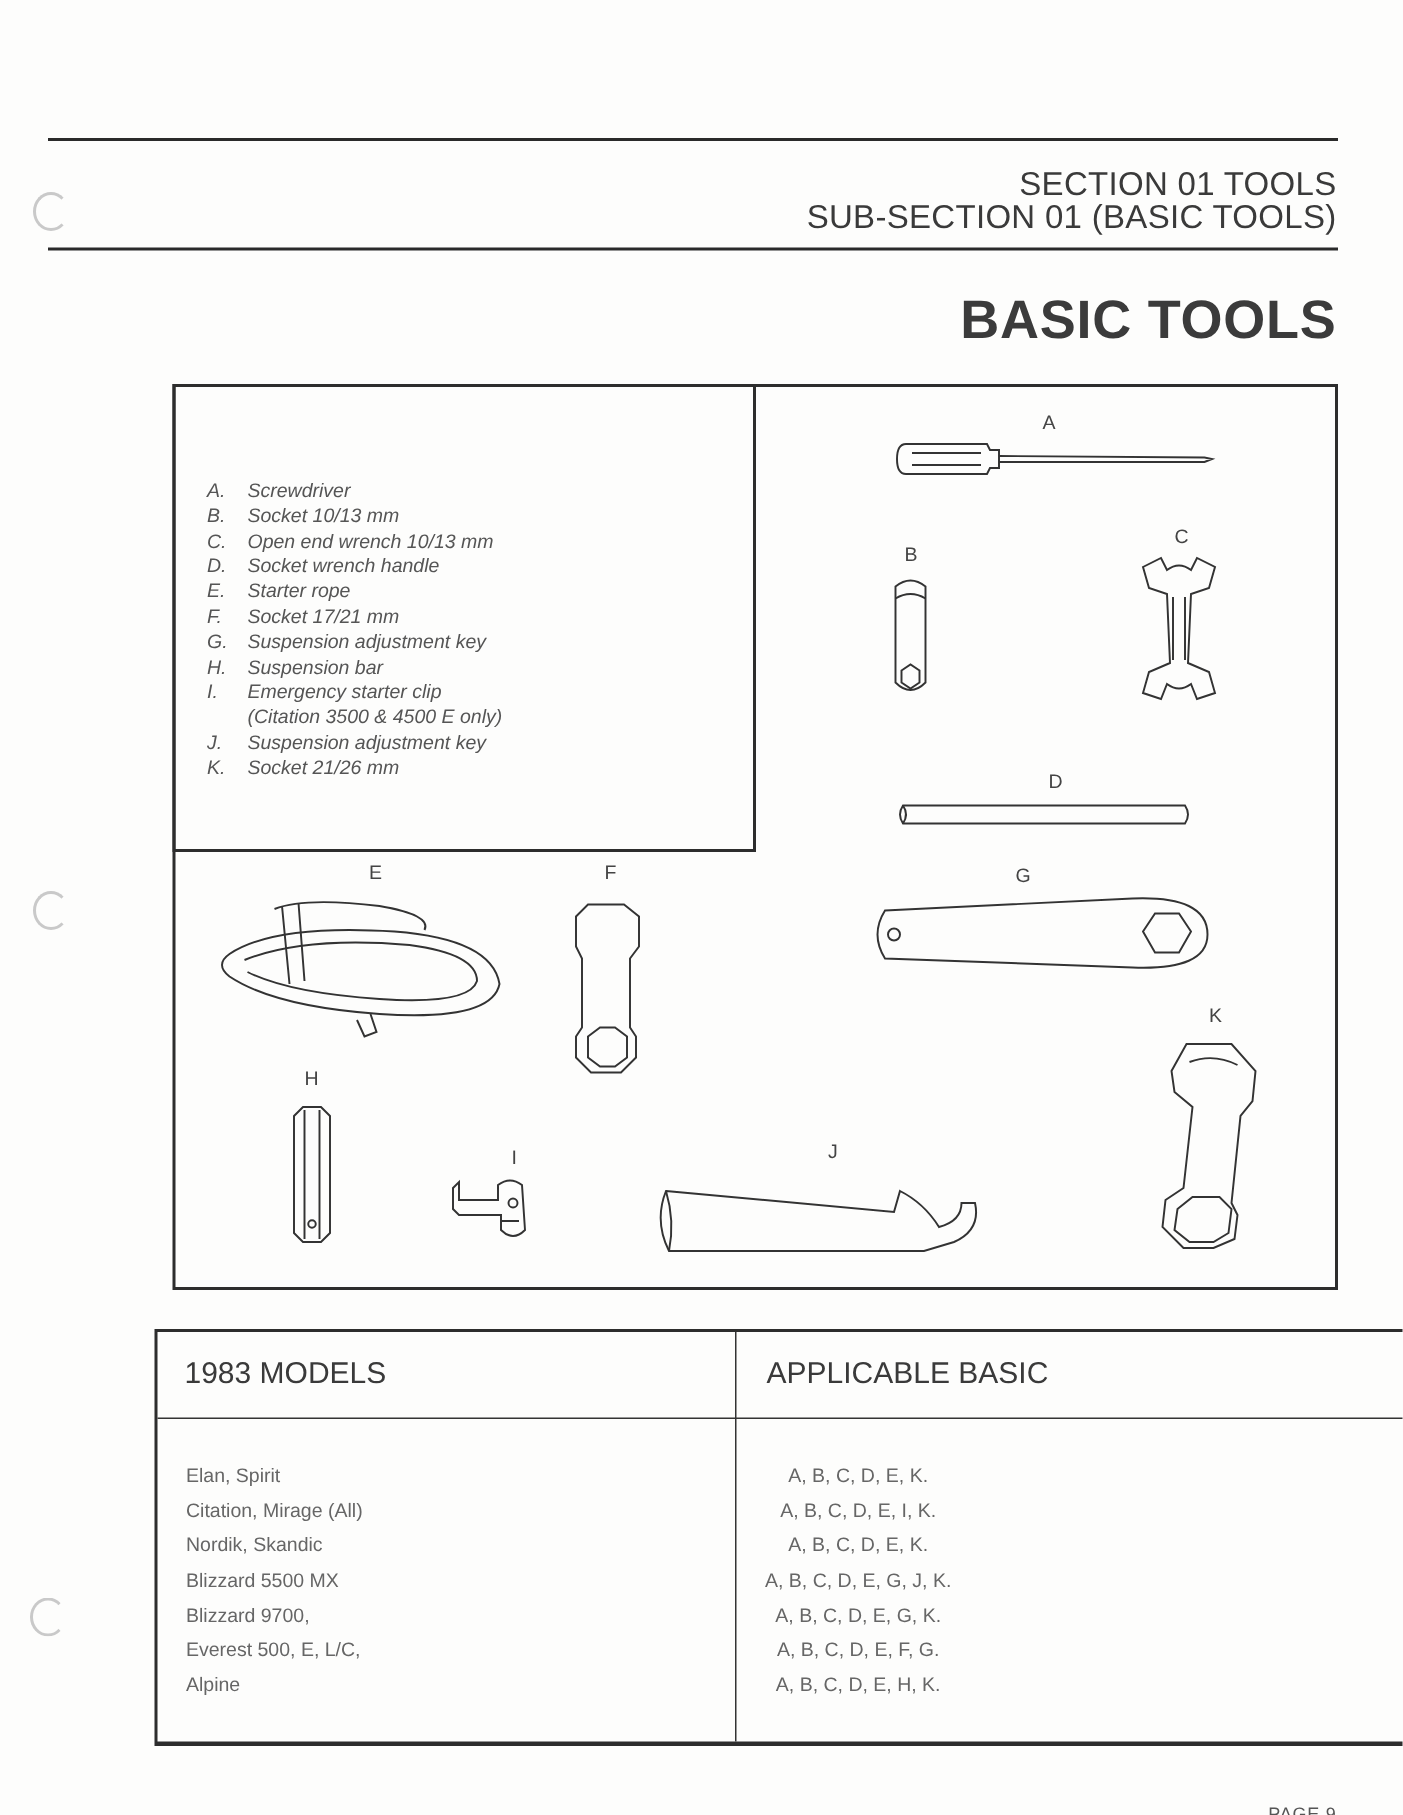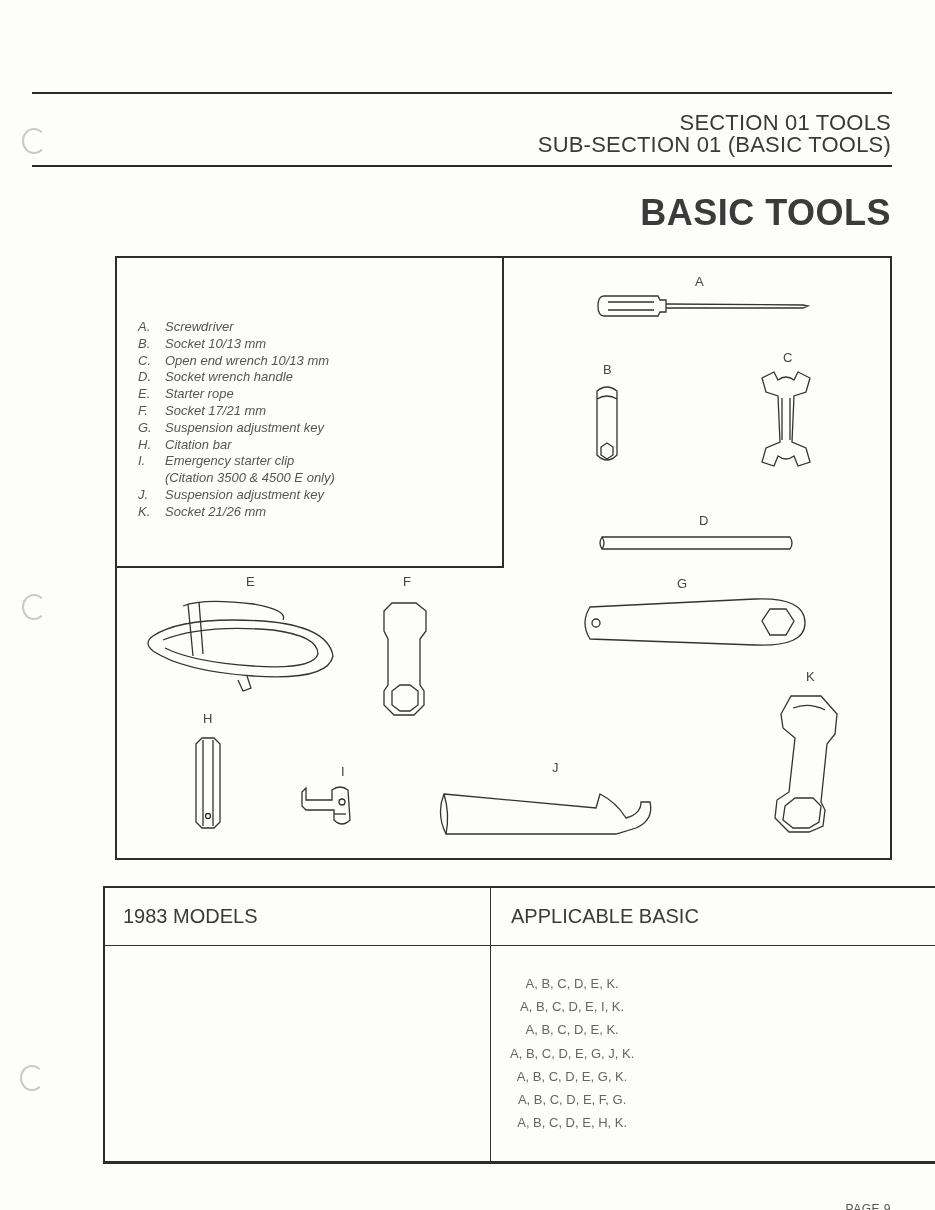--- a/index.html
+++ b/index.html
@@ -73,21 +73,21 @@
   <div class="row">
       <span class="k">F.</span>
       <span>Socket 17/21 mm</span>
     </div>
   <div class="row">
       <span class="k">G.</span>
       <span>Suspension adjustment key</span>
     </div>
   <div class="row">
       <span class="k">H.</span>
-      <span>Citation bar</span>
+      <span>Suspension bar</span>
     </div>
   <div class="row">
       <span class="k">I.</span>
       <span>Emergency starter clip</span>
     </div>
   <div class="row">
       <span class="k"></span>
       <span>(Citation 3500 &amp; 4500 E only)</span>
     </div>
   <div class="row">
@@ -175,20 +175,29 @@
   <path d="M12 114 L22 106 L40 106 L48 114 L46 130 L36 136 L20 136 L10 128 Z"></path>
   <path d="M20 16 Q36 10 52 18"></path>
 </svg>
 
 <div class="table">
   <div class="th-line"></div>
   <div class="col-line"></div>
   <div class="th" style="left:18px;">1983 MODELS</div>
   <div class="th" style="left:406px;">APPLICABLE BASIC</div>
 
+  <div class="cell" style="left:19px; top:84px;">
+    <div>Elan, Spirit</div>
+    <div>Citation, Mirage (All)</div>
+    <div>Nordik, Skandic</div>
+    <div>Blizzard 5500 MX</div>
+    <div>Blizzard 9700,</div>
+    <div>Everest 500, E, L/C,</div>
+    <div>Alpine</div>
+  </div>
   <div class="cell" style="left:405px; top:84px;text-align:center;">
     <div>A, B, C, D, E, K.</div>
     <div>A, B, C, D, E, I, K.</div>
     <div>A, B, C, D, E, K.</div>
     <div>A, B, C, D, E, G, J, K.</div>
     <div>A, B, C, D, E, G, K.</div>
     <div>A, B, C, D, E, F, G.</div>
     <div>A, B, C, D, E, H, K.</div>
   </div>
 </div>

